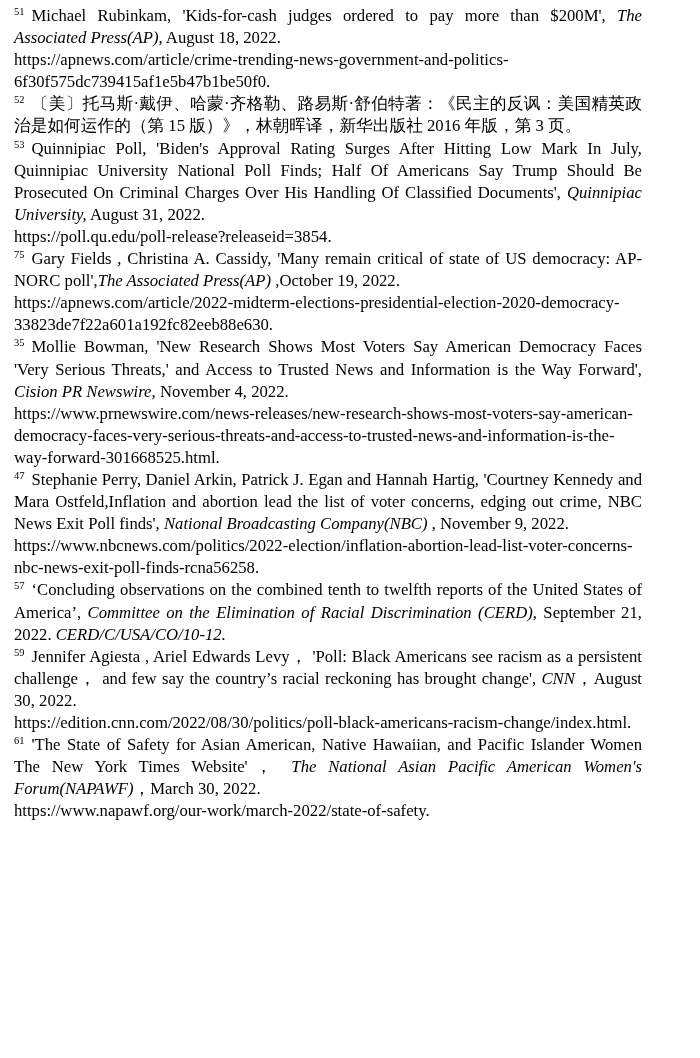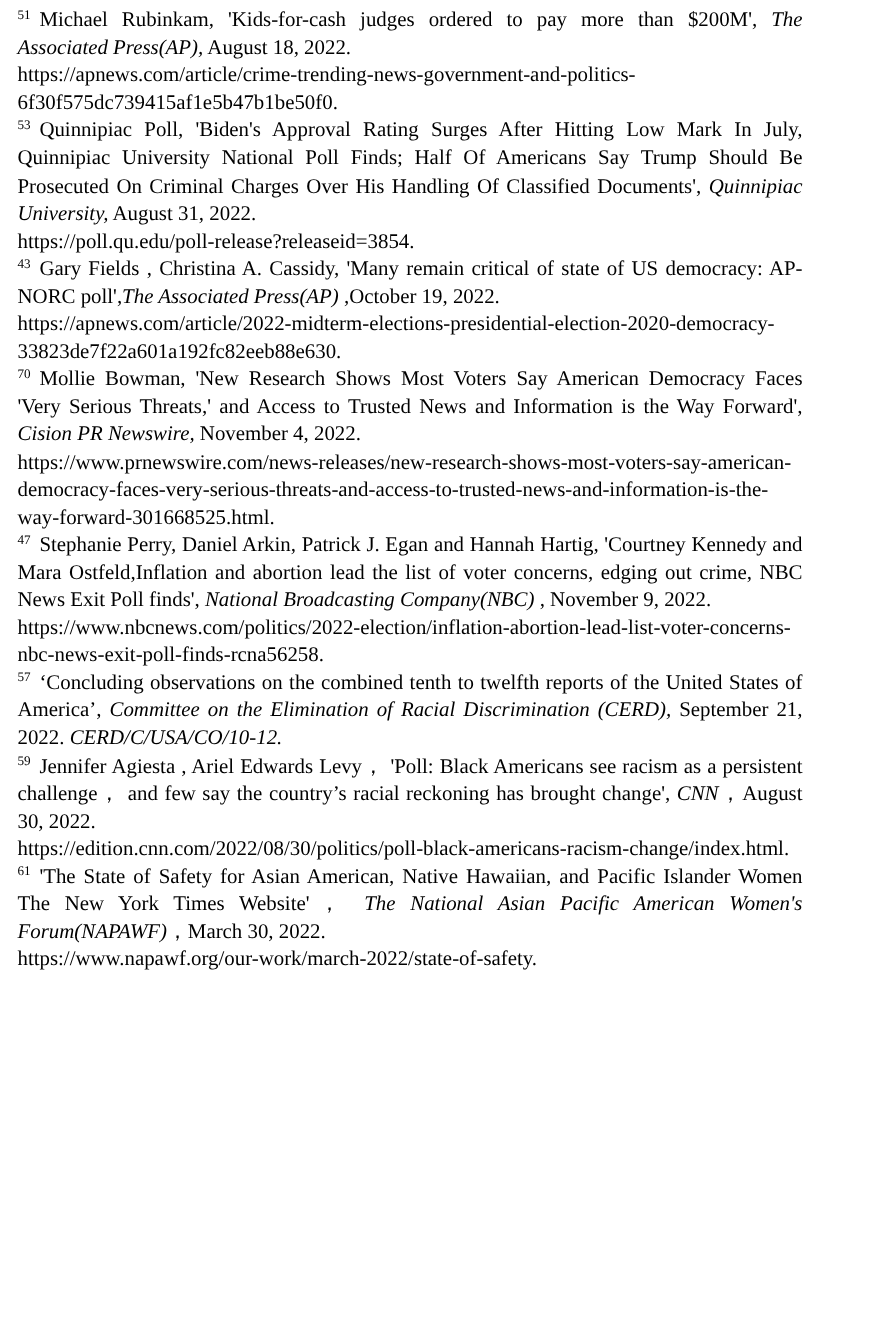--- a/index.html
+++ b/index.html
@@ -40,25 +40,26 @@
   .seg { font-style: normal; }
   .seg.italic { font-style: italic; }
 </style>
 </head>
 <body>
 
 <div class="page">
   <div>
       <p class="footnote"><sup class="fn-num">51</sup><span class="seg">Michael Rubinkam, 'Kids-for-cash judges ordered to pay more than $200M', </span><span class="seg italic">The Associated Press(AP),</span><span class="seg"> August 18, 2022.
 https://apnews.com/article/crime-trending-news-government-and-politics-6f30f575dc739415af1e5b47b1be50f0.</span></p>
+      <p class="footnote"><sup class="fn-num">52</sup><span class="seg">〔美〕托马斯·戴伊、哈蒙·齐格勒、路易斯·舒伯特著：《民主的反讽：美国精英政治是如何运作的（第 15 版）》，林朝晖译，新华出版社 2016 年版，第 3 页。</span></p>
       <p class="footnote"><sup class="fn-num">53</sup><span class="seg">Quinnipiac Poll, 'Biden's Approval Rating Surges After Hitting Low Mark In July, Quinnipiac University National Poll Finds; Half Of Americans Say Trump Should Be Prosecuted On Criminal Charges Over His Handling Of Classified Documents', </span><span class="seg italic">Quinnipiac University,</span><span class="seg"> August 31, 2022.
 https://poll.qu.edu/poll-release?releaseid=3854.</span></p>
-      <p class="footnote"><sup class="fn-num">43</sup><span class="seg">Gary Fields , Christina A. Cassidy, 'Many remain critical of state of US democracy: AP-NORC poll',</span><span class="seg italic">The Associated Press(AP)</span><span class="seg"> ,October 19, 2022.
+      <p class="footnote"><sup class="fn-num">75</sup><span class="seg">Gary Fields , Christina A. Cassidy, 'Many remain critical of state of US democracy: AP-NORC poll',</span><span class="seg italic">The Associated Press(AP)</span><span class="seg"> ,October 19, 2022.
 https://apnews.com/article/2022-midterm-elections-presidential-election-2020-democracy-33823de7f22a601a192fc82eeb88e630.</span></p>
-      <p class="footnote"><sup class="fn-num">70</sup><span class="seg">Mollie Bowman, 'New Research Shows Most Voters Say American Democracy Faces 'Very Serious Threats,' and Access to Trusted News and Information is the Way Forward', </span><span class="seg italic">Cision PR Newswire,</span><span class="seg"> November 4, 2022.
+      <p class="footnote"><sup class="fn-num">35</sup><span class="seg">Mollie Bowman, 'New Research Shows Most Voters Say American Democracy Faces 'Very Serious Threats,' and Access to Trusted News and Information is the Way Forward', </span><span class="seg italic">Cision PR Newswire,</span><span class="seg"> November 4, 2022.
 https://www.prnewswire.com/news-releases/new-research-shows-most-voters-say-american-democracy-faces-very-serious-threats-and-access-to-trusted-news-and-information-is-the-way-forward-301668525.html.</span></p>
       <p class="footnote"><sup class="fn-num">47</sup><span class="seg">Stephanie Perry, Daniel Arkin, Patrick J. Egan and Hannah Hartig, 'Courtney Kennedy and Mara Ostfeld,Inflation and abortion lead the list of voter concerns, edging out crime, NBC News Exit Poll finds', </span><span class="seg italic">National Broadcasting Company(NBC)</span><span class="seg"> , November 9, 2022.
 https://www.nbcnews.com/politics/2022-election/inflation-abortion-lead-list-voter-concerns-nbc-news-exit-poll-finds-rcna56258.</span></p>
       <p class="footnote"><sup class="fn-num">57</sup><span class="seg">‘Concluding observations on the combined tenth to twelfth reports of the United States of America’, </span><span class="seg italic">Committee on the Elimination of Racial Discrimination (CERD),</span><span class="seg"> September 21, 2022. </span><span class="seg italic">CERD/C/USA/CO/10-12.</span></p>
       <p class="footnote"><sup class="fn-num">59</sup><span class="seg">Jennifer Agiesta , Ariel Edwards Levy， 'Poll: Black Americans see racism as a persistent challenge， and few say the country’s racial reckoning has brought change', </span><span class="seg italic">CNN</span><span class="seg">，August 30, 2022.
 https://edition.cnn.com/2022/08/30/politics/poll-black-americans-racism-change/index.html.</span></p>
       <p class="footnote"><sup class="fn-num">61</sup><span class="seg">'The State of Safety for Asian American, Native Hawaiian, and Pacific Islander Women The New York Times Website'， </span><span class="seg italic">The National Asian Pacific American Women's Forum(NAPAWF)</span><span class="seg">，March 30, 2022.
 https://www.napawf.org/our-work/march-2022/state-of-safety.</span></p>
     </div>
 </div>

